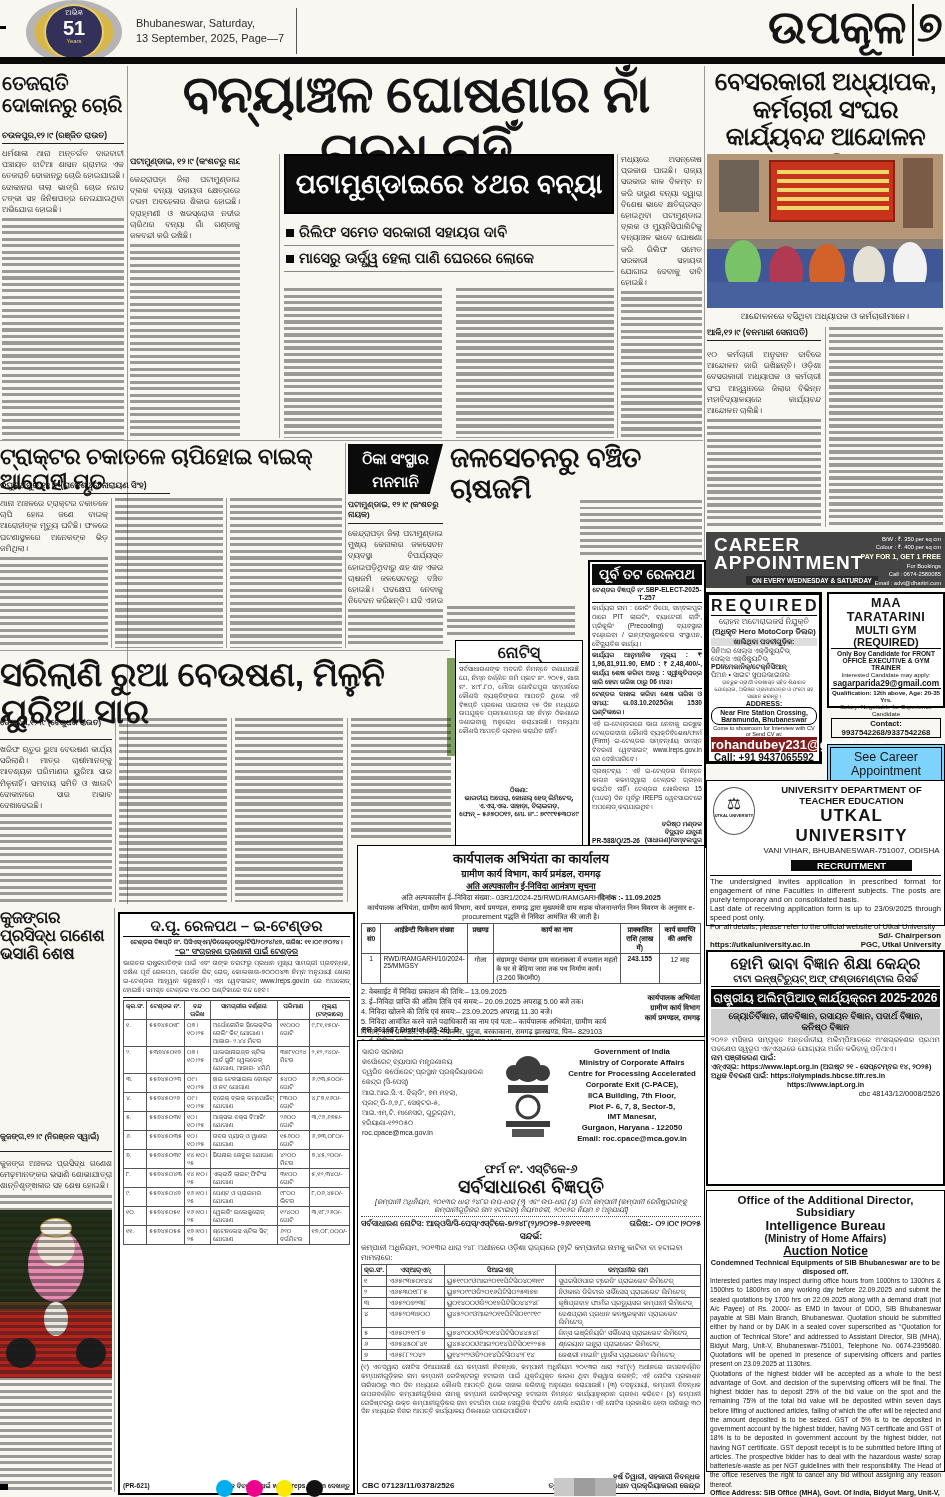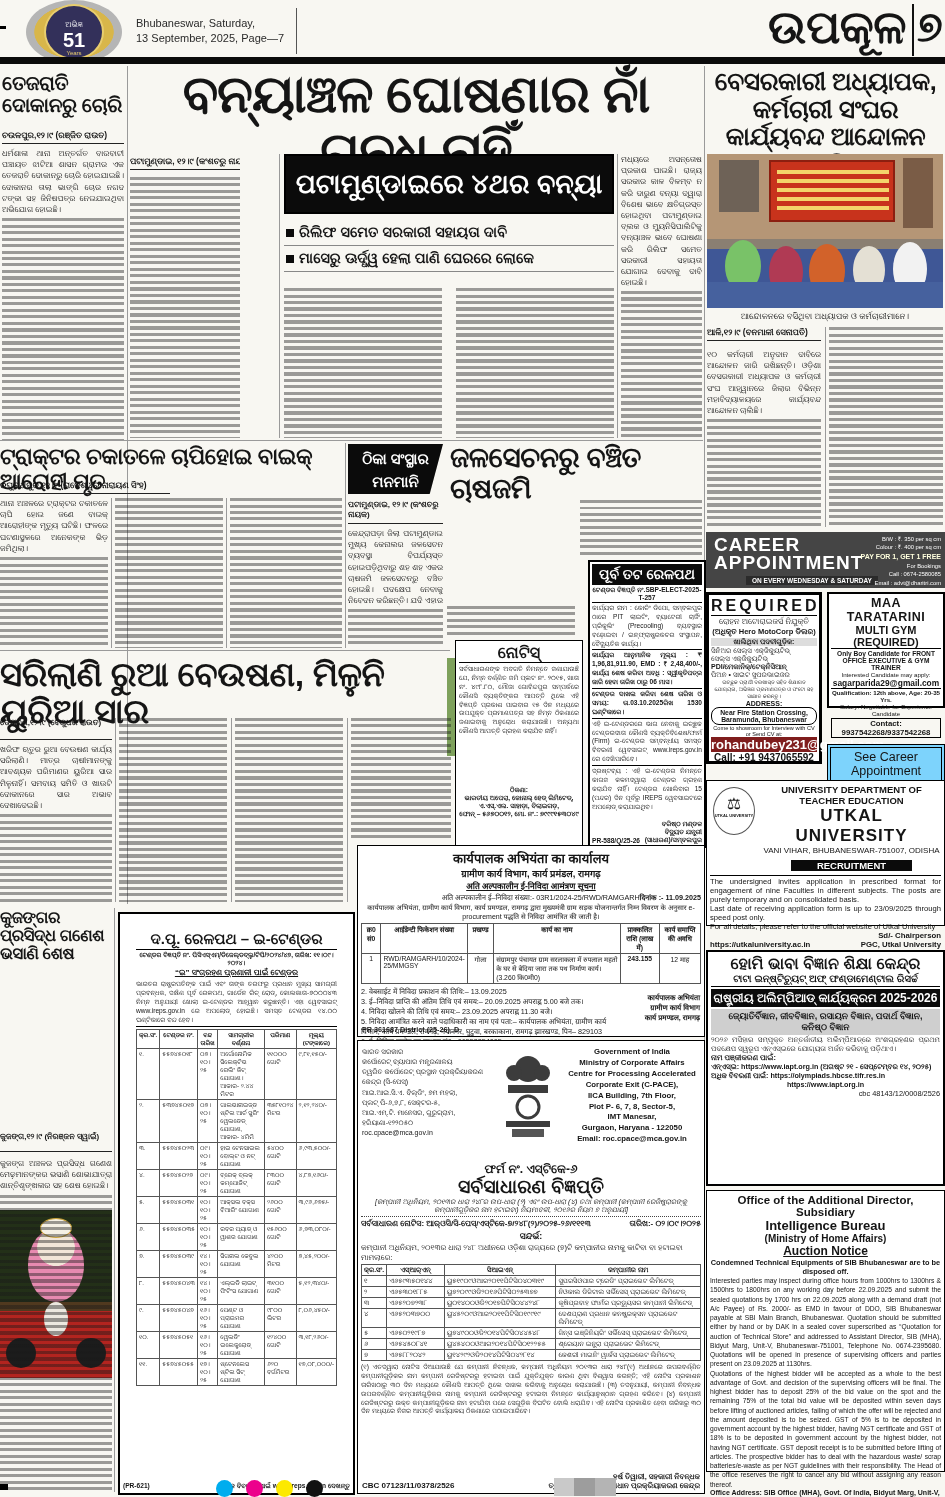--- a/index.html
+++ b/index.html
@@ -25,21 +25,21 @@
 .sq{display:inline-block;width:8px;height:8px;background:#0b0b0b;margin-right:5px}
 .photo{position:relative;overflow:hidden}
 .oval{border-radius:50%}
 </style>
 </head>
 <body>
 
 <div class="b" style="left:0;top:26px;width:6px;height:3px;background:#000"></div>
 <div class="b oval" style="left:26px;top:0;width:96px;height:64px;background:radial-gradient(ellipse at center,#d8b64a 0 58%,#b5b5b5 59% 75%,#e6c96a 76% 100%)">
   <div class="b oval" style="left:18px;top:4px;width:60px;height:56px;background:#33305a;border:2px solid #e8cd6e;color:#fff;text-align:center">
-    <div style="font-size:8px;margin-top:14px">ଅଭିଜ୍ଞ</div>
+    <div style="font-size:8px;margin-top:2px">ଅଭିଜ୍ଞ</div>
     <div style="font-size:20px;font-weight:bold;line-height:1">51</div>
     <div style="font-size:6px;color:#e8cd6e">Years</div>
   </div>
 </div>
 <div class="b" style="left:136px;top:16px;width:158px;font-size:11px;line-height:1.35;color:#2a2a2a">
   <div>Bhubaneswar, Saturday,</div>
   <div>13 September, 2025,  Page—7</div>
 </div>
 <div class="b" style="left:296px;top:8px;width:1px;height:46px;background:#555"></div>
 <div class="b hl" style="left:690px;top:2px;width:216px;height:56px;font-size:46px;text-align:right">ଉପକୂଳ</div>
@@ -51,20 +51,21 @@
 <div class="b dl" style="left:2px;top:130px;width:122px;font-size:8.5px">ଚଉଳପୁର,୧୨।୯ (ରଞ୍ଜିତ ରାଉତ)</div>
 <div class="b bb" style="left:2px;top:148px;width:122px;height:292px">
   <div class="sn" style="max-height:90px">ଧର୍ମଶାଳା ଥାନା ଅନ୍ତର୍ଗତ ବାରବାଟୀ ପଞ୍ଚାୟତ ଝାଟିଆ ଶାସନ ଗ୍ରାମର ଏକ ତେଜରାତି ଦୋକାନରୁ ଚୋରି ହୋଇଯାଇଛି। ଦୋକାନର ତାଲା ଭାଙ୍ଗି ଚୋର ନଗଦ ଟଙ୍କା ସହ ଜିନିଷପତ୍ର ନେଇଯାଇଥିବା ଅଭିଯୋଗ ହୋଇଛି।</div>
   <div class="sim"></div>
 </div>
 <div class="b vr" style="left:127px;top:66px;height:838px"></div>
 
 <div class="b hl ctr" style="left:130px;top:66px;width:572px;font-size:52px;letter-spacing:-1px">ବନ୍ୟାଞ୍ଚଳ ଘୋଷଣାର ନାଁ ଗନ୍ଧ ନାହିଁ</div>
 <div class="b dl" style="left:130px;top:156px;width:110px;font-size:8.5px">ପଟାମୁଣ୍ଡାଇ, ୧୨।୯ (କଂଶଚରୁ ନାୟକ)</div>
 <div class="b bb" style="left:130px;top:174px;width:110px;height:264px">
+  <div class="sn" style="max-height:110px">କେନ୍ଦ୍ରାପଡ଼ା ଜିଲା ପଟାମୁଣ୍ଡାଇ ବ୍ଲକ ବନ୍ୟା ସହାୟତା କ୍ଷେତ୍ରରେ ଚରମ ଅବହେଳାର ଶିକାର ହୋଇଛି। ବ୍ରାହ୍ମଣୀ ଓ ଖରସ୍ରୋତା ନଦୀର ଚାରିଥର ବନ୍ୟା ଗାଁ ଗଣ୍ଡାକୁ ଜଳବନ୍ଦୀ କରି ରଖିଛି।</div>
   <div class="sim"></div>
 </div>
 <div class="b vr" style="left:279px;top:154px;height:284px"></div>
 <div class="b kbox ctr" style="left:284px;top:154px;width:330px;height:60px;border:2px solid #000">
   <div style="font-size:27px;line-height:56px">ପଟାମୁଣ୍ଡାଇରେ ୪ଥର ବନ୍ୟା</div>
 </div>
 <div class="b" style="left:284px;top:220px;width:330px">
   <div style="font-size:14.5px;font-weight:bold;padding:4px 2px;border-bottom:1px solid #888">
     <span class="sq"></span><span>ରିଲିଫ ସମେତ ସରକାରୀ ସହାୟତା ଦାବି</span>
   </div>
@@ -174,21 +175,21 @@
   <div class="b oval" style="left:76px;top:128px;width:30px;height:30px;background:#1c1c1c"></div>
   <div class="b oval" style="left:44px;top:92px;width:24px;height:34px;background:#ece8e0"></div>
 </div>
 <div class="b dl" style="left:0;top:1132px;width:112px;font-size:8px;white-space:normal;height:20px">କୁଜଙ୍ଗ,୧୨।୯ (ନିରଞ୍ଜନ ସ୍ୱାଇଁ)</div>
 <div class="b bb" style="left:0;top:1158px;width:112px;height:332px">
   <div class="sn" style="max-height:64px">କୁଜଙ୍ଗ ଅଞ୍ଚଳର ପ୍ରସିଦ୍ଧ ଗଣେଶ ମେଢ଼ମାନଙ୍କର ଭସାଣି ଶୋଭାଯାତ୍ରା ଶାନ୍ତିଶୃଙ୍ଖଳାର ସହ ଶେଷ ହୋଇଛି।</div>
   <div class="sim"></div>
 </div>
 <div class="b vr" style="left:114px;top:908px;height:584px"></div>
 
-<div class="b box" style="left:118px;top:912px;width:237px;height:583px;padding:16px">
+<div class="b box" style="left:118px;top:912px;width:237px;height:583px;padding:3px">
   <div class="ctr" style="font-size:15px;font-weight:bold;border-bottom:1.5px solid #000;padding-bottom:1px">ଦ.ପୂ. ରେଳପଥ – ଇ-ଟେଣ୍ଡର</div>
   <div class="ctr" style="font-size:6.4px;font-weight:bold;padding:1px 0">ଟେଣ୍ଡର ବିଜ୍ଞପ୍ତି ନଂ. ପିସିଏସ୍‌ଏମ୍/ଡିଜେଲ୍‌ଡବ୍ଲୁ/ଟିପି/୨୦୨୪/୪୭, ତାରିଖ: ୧୧।୦୯।୨୦୨୪।</div>
   <div class="ctr" style="font-size:8px;font-weight:bold;text-decoration:underline">“ଇ” ସଂଗ୍ରହଣ ପ୍ରଣାଳୀ ପାଇଁ ଟେଣ୍ଡର</div>
   <div class="tiny" style="padding:2px 0;border-bottom:1px solid #000">ଭାରତର ରାଷ୍ଟ୍ରପତିଙ୍କ ପାଇଁ ଏବଂ ତାଙ୍କ ତରଫରୁ ପ୍ରଧାନ ମୁଖ୍ୟ ସାମଗ୍ରୀ ପ୍ରବନ୍ଧକ, ଦକ୍ଷିଣ ପୂର୍ବ ରେଳପଥ, ଗାର୍ଡେନ ରିଚ୍ ରୋଡ୍, କୋଲକାତା-୭୦୦୦୪୩ ନିମ୍ନ ଅନୁଯାୟୀ ଖୋଲା ଇ-ଟେଣ୍ଡର ଆହ୍ୱାନ କରୁଛନ୍ତି। ଏହା ୱେବସାଇଟ୍ www.ireps.gov.in ରେ ଅପଲୋଡ୍ ହୋଇଛି। ସମସ୍ତ ଟେଣ୍ଡର ୧୪.୦୦ ଘଣ୍ଟିକାରେ ବନ୍ଦ ହେବ।</div>
   <table style="font-size:6.2px;margin-top:2px">
     <thead>
       <tr>
         <th style="width:7%">କ୍ର.ସଂ.</th>
         <th style="width:16%">ଟେଣ୍ଡର ନଂ.</th>
         <th style="width:13%">ବନ୍ଦ ତାରିଖ</th>
@@ -291,21 +292,21 @@
   <div style="position:absolute;bottom:3px;left:3px;right:3px;display:flex;justify-content:space-between;font-size:6.6px;font-weight:bold">
     <span>(PR-621)</span>
     <span>ଅଧିକ ବିବରଣୀ ପାଇଁ www.ireps.gov.in ଦେଖନ୍ତୁ</span>
   </div>
 </div>
 
 <div class="b" style="left:357px;top:845px;width:348px;height:192px;border:1px solid #000;background:#fff;padding:3px;font-size:7.2px">
   <div class="ctr" style="font-size:13px;font-weight:bold">कार्यपालक अभियंता का कार्यालय</div>
   <div class="ctr" style="font-size:9.5px;font-weight:bold">ग्रामीण कार्य विभाग, कार्य प्रमंडल, रामगढ़</div>
   <div class="ctr" style="font-size:8.5px;font-weight:bold;text-decoration:underline">अति अल्पकालीन ई-निविदा आमंत्रण सूचना</div>
-  <div style="display:flex;justify-content:flex-end;padding:1px 0">
+  <div style="display:flex;justify-content:center;padding:1px 0">
     <span>अति अल्पकालीन ई–निविदा संख्या:- 03R1/2024-25/RWD/RAMGARH</span>
     <span style="font-weight:bold">दिनांक :- 11.09.2025</span>
   </div>
   <div class="ctr" style="font-size:7px">कार्यपालक अभियंता, ग्रामीण कार्य विभाग, कार्य प्रमण्डल, रामगढ़ द्वारा मुख्यमंत्री ग्राम सड़क योजनान्तर्गत निम्न विवरण के अनुसार e-procurement पद्धति से निविदा आमंत्रित की जाती है।</div>
   <table style="font-size:6.8px;margin:2px 0">
     <tbody>
         <tr>
       <th style="width:6%">क्र0 सं0</th>
       <th style="width:19%">आईडेन्टी फिकेशन संख्या</th>
       <th style="width:8%">प्रखण्ड</th>

